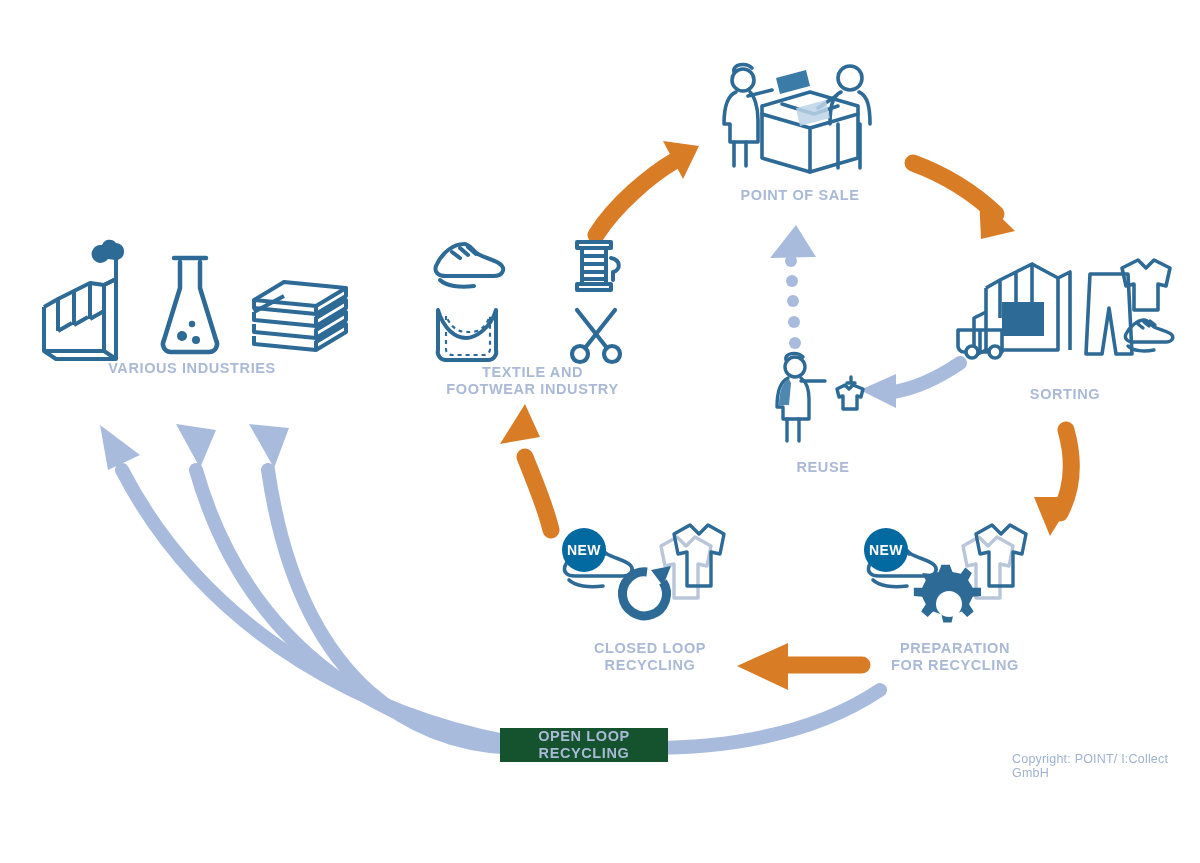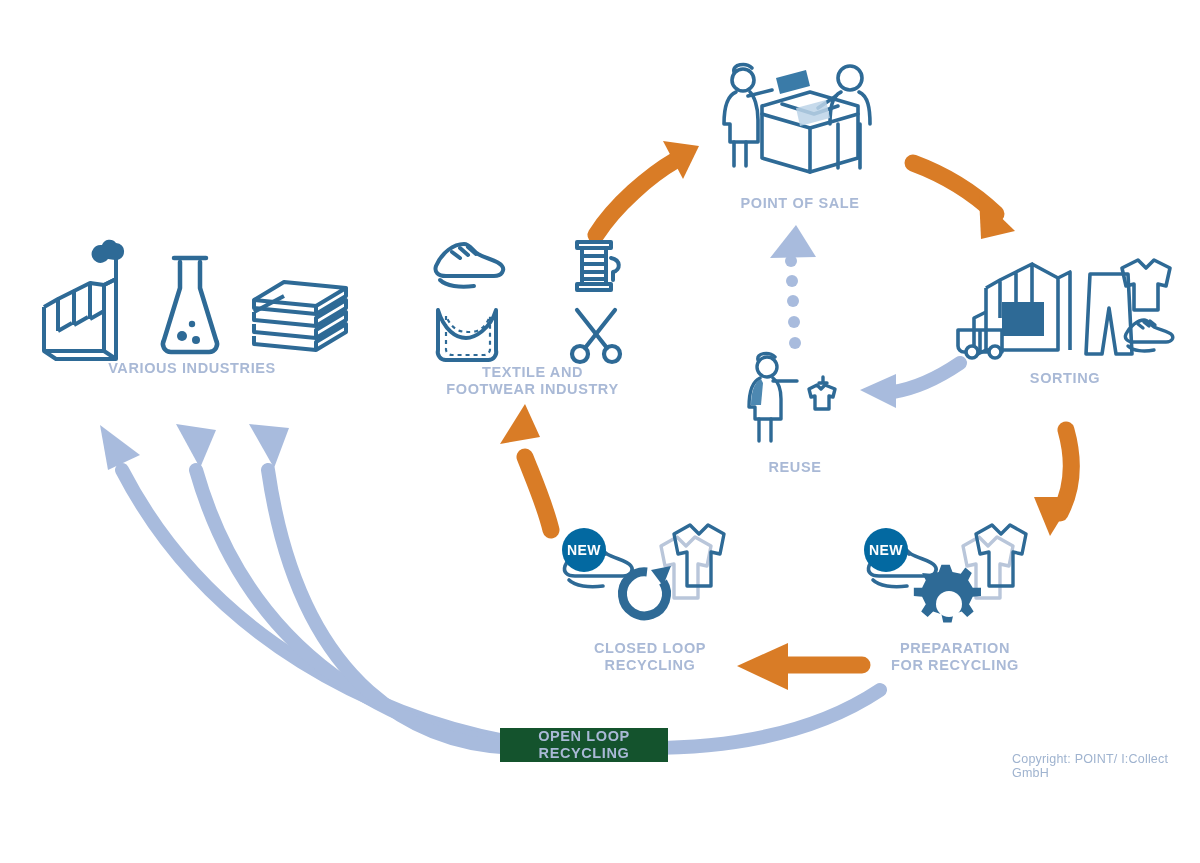--- a/index.html
+++ b/index.html
@@ -185,21 +185,21 @@
 
           <path d="M52,44 L100,30 L148,44 L148,52 L100,66 L52,52 Z"></path>
           <path d="M52,52 L52,96 L100,110 L100,66"></path>
           <path d="M148,52 L148,96 L100,110"></path>
           <path d="M72,42 L104,52 L128,44"></path>
         </g>
         <path d="M66,16 L96,8 L100,24 L70,32 Z" fill="#3a7ba8"></path>
         <path d="M86,46 L116,38 L120,56 L90,64 Z" fill="#bcd4e8" opacity=".85"></path>
       </svg>
     </div>
-    <div class="label" style="margin-top:18px;">POINT OF SALE</div>
+    <div class="label" style="margin-top:10px;">POINT OF SALE</div>
   </div>
 
   <div class="node" style="left:950px;top:258px;width:230px;">
     <div class="icons" style="height:110px;">
       <svg width="230" height="110" viewBox="0 0 230 110">
         <g fill="none" stroke="#2e6a96" stroke-width="3.6" stroke-linejoin="round">
           <path d="M36,30 L36,92 L108,92 L108,20 L120,14 L120,92"></path>
           <path d="M36,30 L50,22 L50,60 M50,22 L66,14 L66,54 M66,14 L82,6 L82,48 M82,6 L108,20"></path>
           <path d="M36,92 L24,98 L24,60 L36,54"></path>
           <rect x="52" y="44" width="42" height="34" fill="#2e6a96" stroke="none"></rect>
@@ -214,24 +214,24 @@
         <g fill="none" stroke="#2e6a96" stroke-width="3.6" stroke-linejoin="round">
           <path d="M180,12 L196,4 L204,12 L212,4 L228,12 L224,30 L216,28 L216,54 L192,54 L192,28 L184,30 Z" transform="translate(-8,-2)"></path>
         </g>
         <g fill="none" stroke="#2e6a96" stroke-width="3.4" stroke-linejoin="round" stroke-linecap="round">
           <path d="M176,76 C180,68 188,62 194,62 C198,62 200,66 204,69 C210,72 219,73 222,77 C224,80 222,84 216,84 L183,84 C177,84 174,80 176,76 Z"></path>
           <path d="M188,66 L193,70 M194,64 L199,68 M200,63 L205,67"></path>
           <path d="M178,88 C183,93 194,94 204,92"></path>
         </g>
       </svg>
     </div>
-    <div class="label" style="margin-top:2px;">SORTING</div>
-  </div>
-
-  <div class="node" style="left:720px;top:355px;width:150px;">
+    <div class="label" style="margin-top:18px;">SORTING</div>
+  </div>
+
+  <div class="node" style="left:748px;top:355px;width:150px;">
     <div class="icons" style="height:90px;">
       <svg width="120" height="92" viewBox="0 0 120 92">
         <g fill="none" stroke="#2e6a96" stroke-width="3.4" stroke-linejoin="round" stroke-linecap="round">
           <circle cx="32" cy="14" r="10"></circle>
           <path d="M23,7 C21,0 34,-2 40,4"></path>
           <path d="M25,25 C16,29 14,42 14,54 L20,54 L20,66 L46,66 L46,46 C46,34 42,28 38,25"></path>
           <path d="M38,28 L62,28"></path>
           <path d="M24,66 L24,88 M36,66 L36,88"></path>
           <path d="M88,24 L88,30 M84,30 L92,30"></path>
           <path d="M74,36 L82,32 L86,36 L90,32 L100,36 L98,44 L94,43 L94,56 L80,56 L80,43 L76,44 Z"></path>

